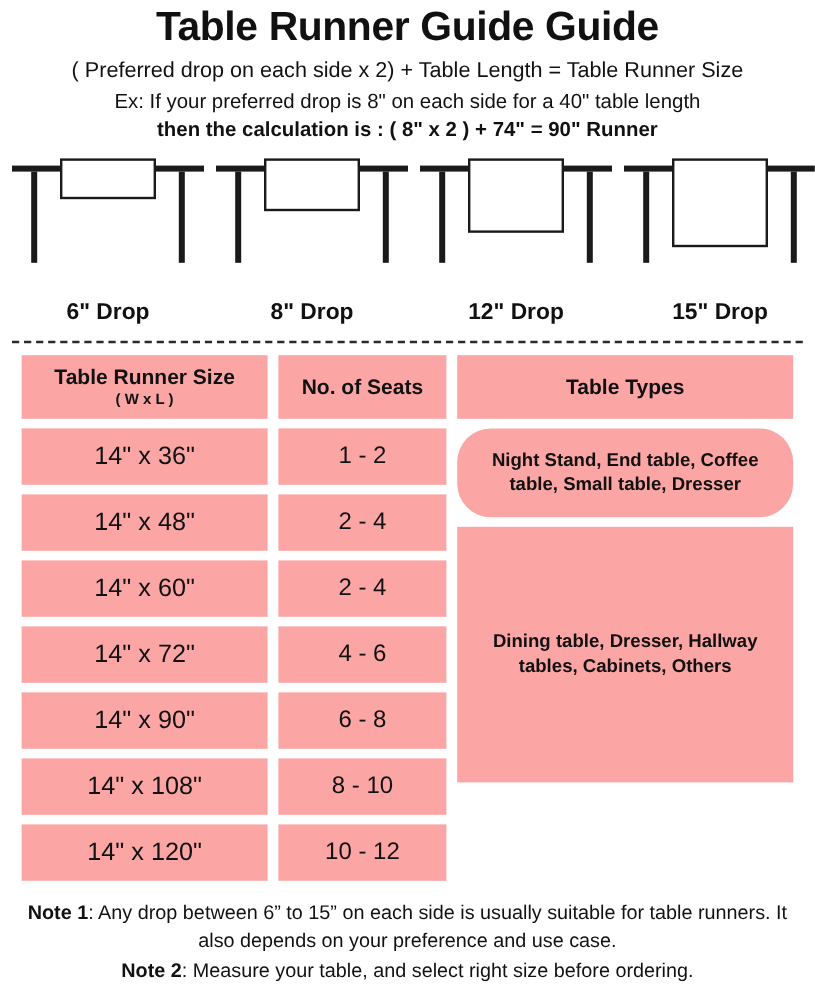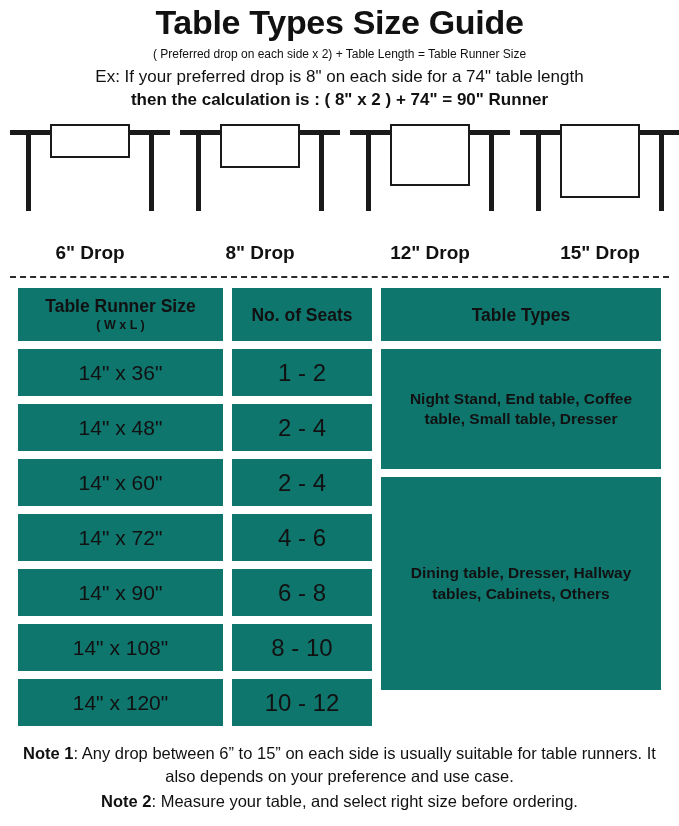--- a/index.html
+++ b/index.html
@@ -24,21 +24,21 @@
   .title {
     text-align: center;
     font-size: 34px;
     font-weight: bold;
     letter-spacing: -0.3px;
     margin: 4px 0 6px 0;
     line-height: 1.1;
   }
   .formula {
     text-align: center;
-    font-size: 12px;
+    font-size: 18px;
     line-height: 1.32;
     margin: 0 0 2px 0;
   }
   .example {
     text-align: center;
     font-size: 17px;
     line-height: 1.35;
     margin: 3px 0 0 0;
   }
   .example .l2 { display: block; font-weight: bold; }
@@ -119,21 +119,21 @@
   .grid {
     display: flex;
     gap: 9px;
     padding: 0 10px;
   }
   .col-a { width: 205px; }
   .col-b { width: 140px; }
   .col-c { flex: 1; }
 
   .cell {
-    background: #0f766e;
+    background: #fca5a5;
     margin-bottom: 8px;
     display: flex;
     align-items: center;
     justify-content: center;
     text-align: center;
     box-sizing: border-box;
     padding: 6px 8px;
   }
   .head {
     height: 53px;
@@ -146,52 +146,52 @@
     font-size: 12.5px;
     font-weight: bold;
     margin-top: 2px;
   }
   .size-cell {
     height: 47px;
     font-size: 21px;
   }
   .seat-cell {
     height: 47px;
-    font-size: 24px;
+    font-size: 20px;
   }
   .type-cell {
     font-size: 15.5px;
     font-weight: bold;
     line-height: 1.3;
   }
-  .t1 { height: 120px; }
+  .t1 { height: 74px; border-radius: 28px; }
   .t2 { height: 57px; }
   .t3 { height: 213px; }
 
   
   .notes {
     padding: 6px 10px 0 10px;
     font-size: 16.5px;
     line-height: 1.38;
     text-align: center;
   }
   .note-line { margin-top: 2px; }
   .note-label { font-weight: bold; }
 </style>
 </head>
 <body>
 
 <div class="page">
 
-  <div class="title">Table Types Size Guide</div>
+  <div class="title">Table Runner Guide Guide</div>
 
   <div class="formula">( Preferred drop on each side x 2) + Table Length = Table Runner Size</div>
 
   <div class="example">
-    <span>Ex: If your preferred drop is 8" on each side for a 74" table length</span>
+    <span>Ex: If your preferred drop is 8" on each side for a 40" table length</span>
     <span class="l2">then the calculation is : ( 8" x 2 ) + 74" = 90" Runner</span>
   </div>
 
   <div class="diagram">
 
     <div class="diagram-cell dc1">
       <div class="table-top"></div>
       <div class="leg leg-l"></div>
       <div class="leg leg-r"></div>
       <div class="runner r1"></div>

